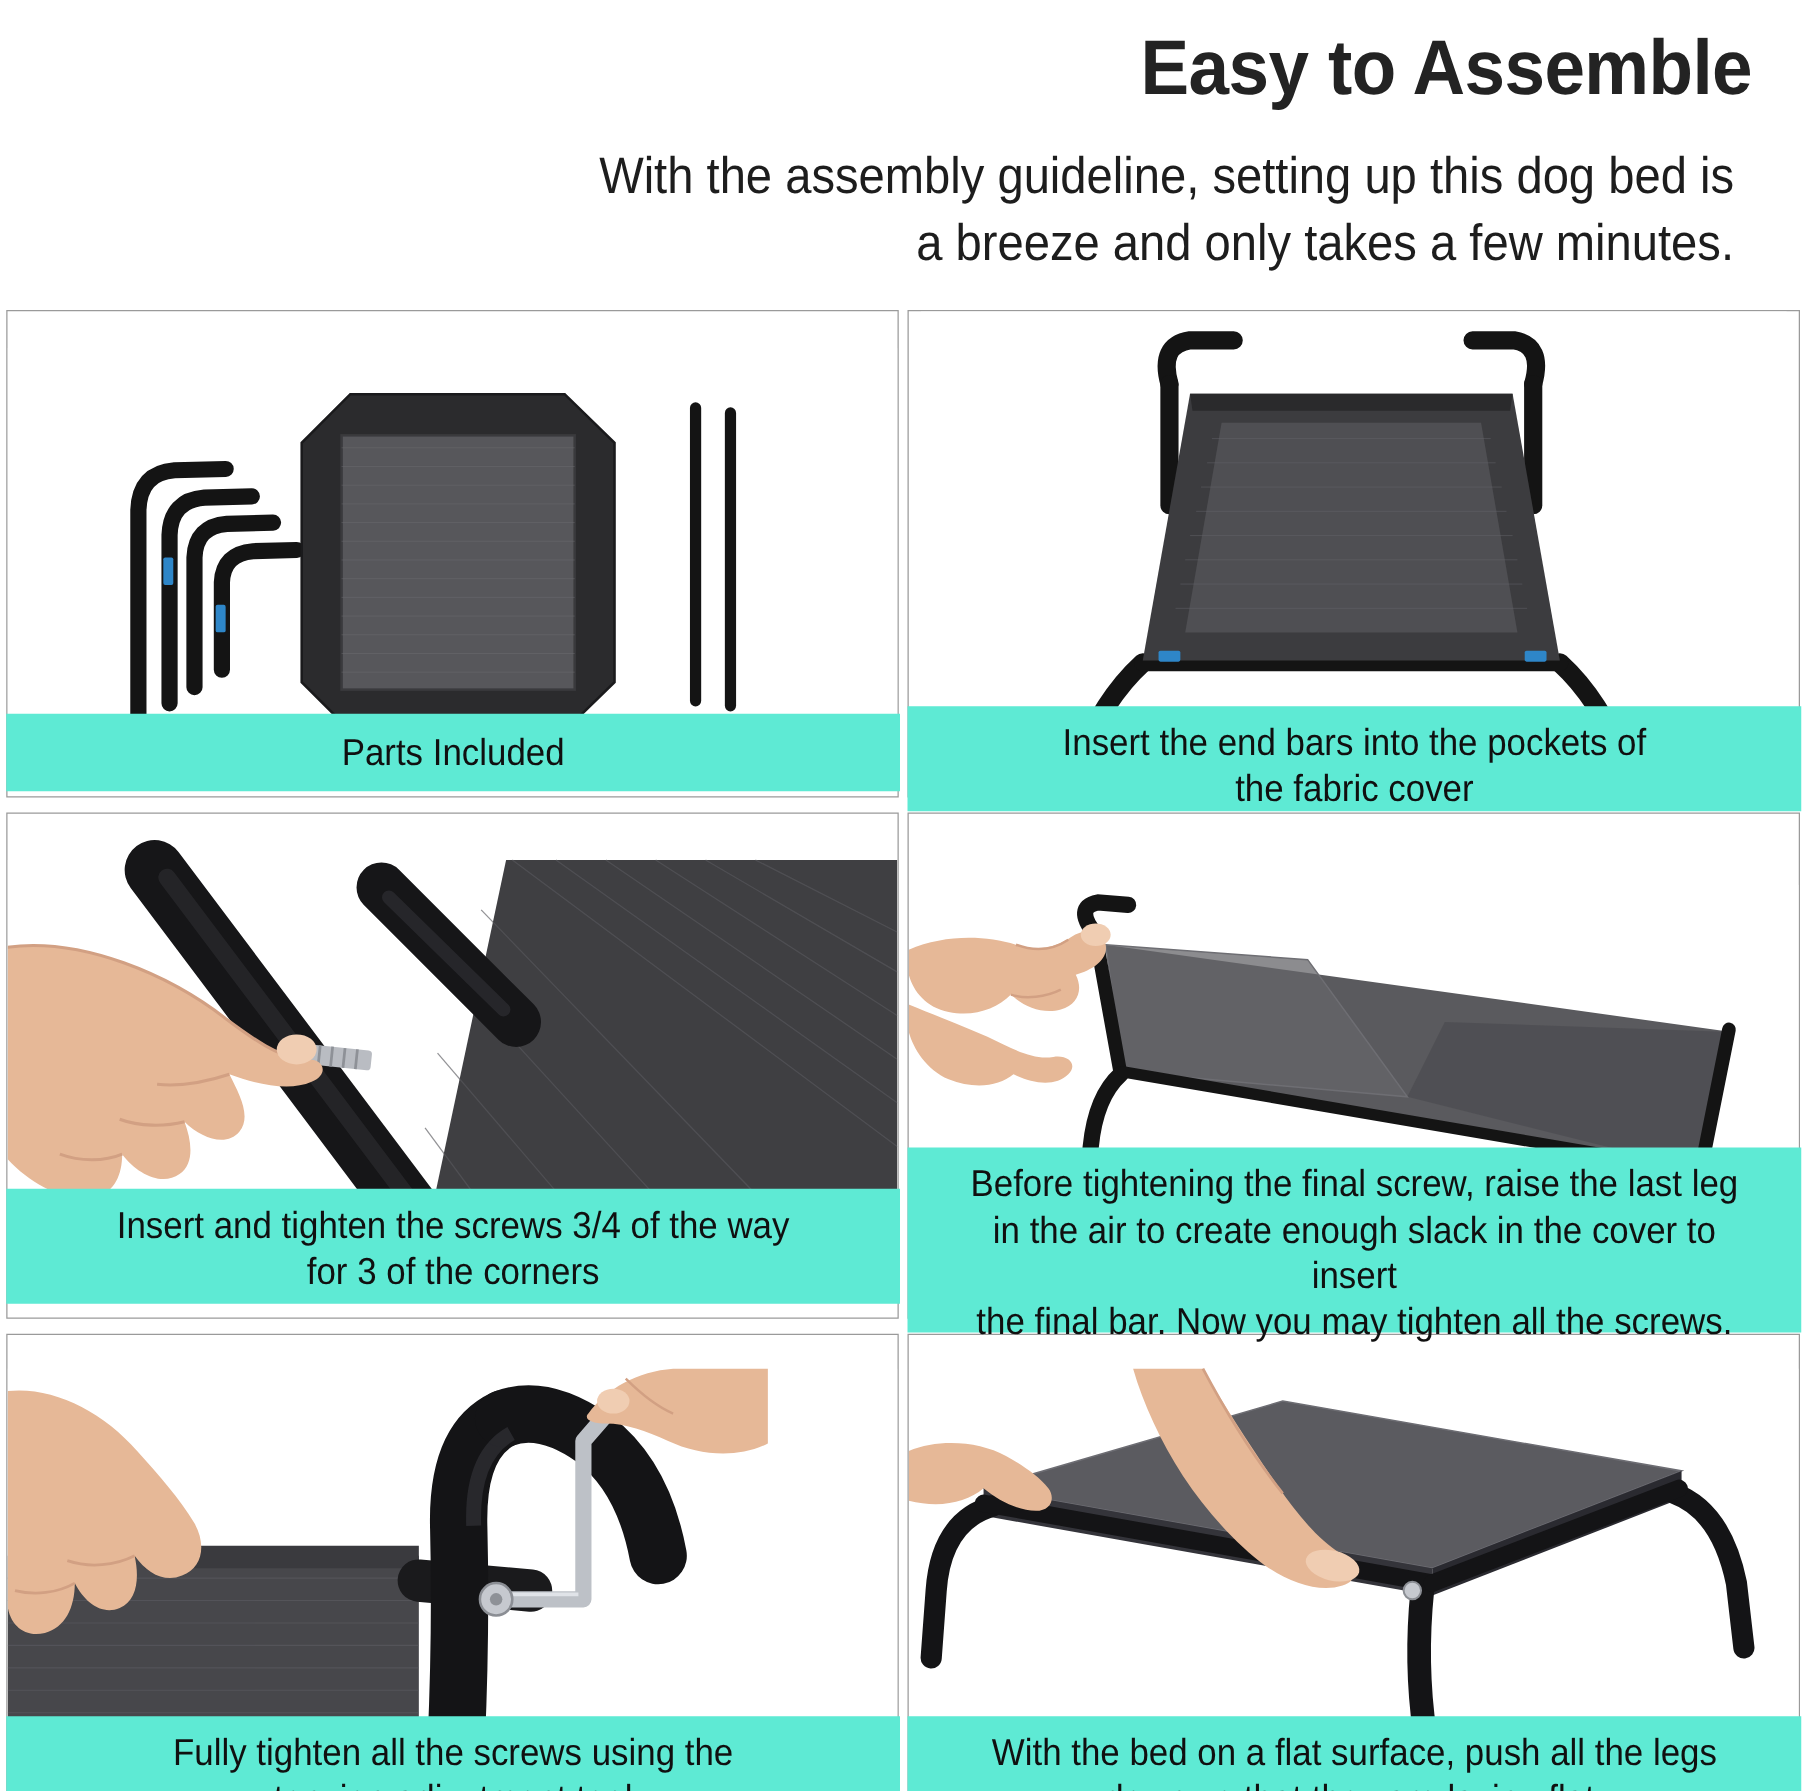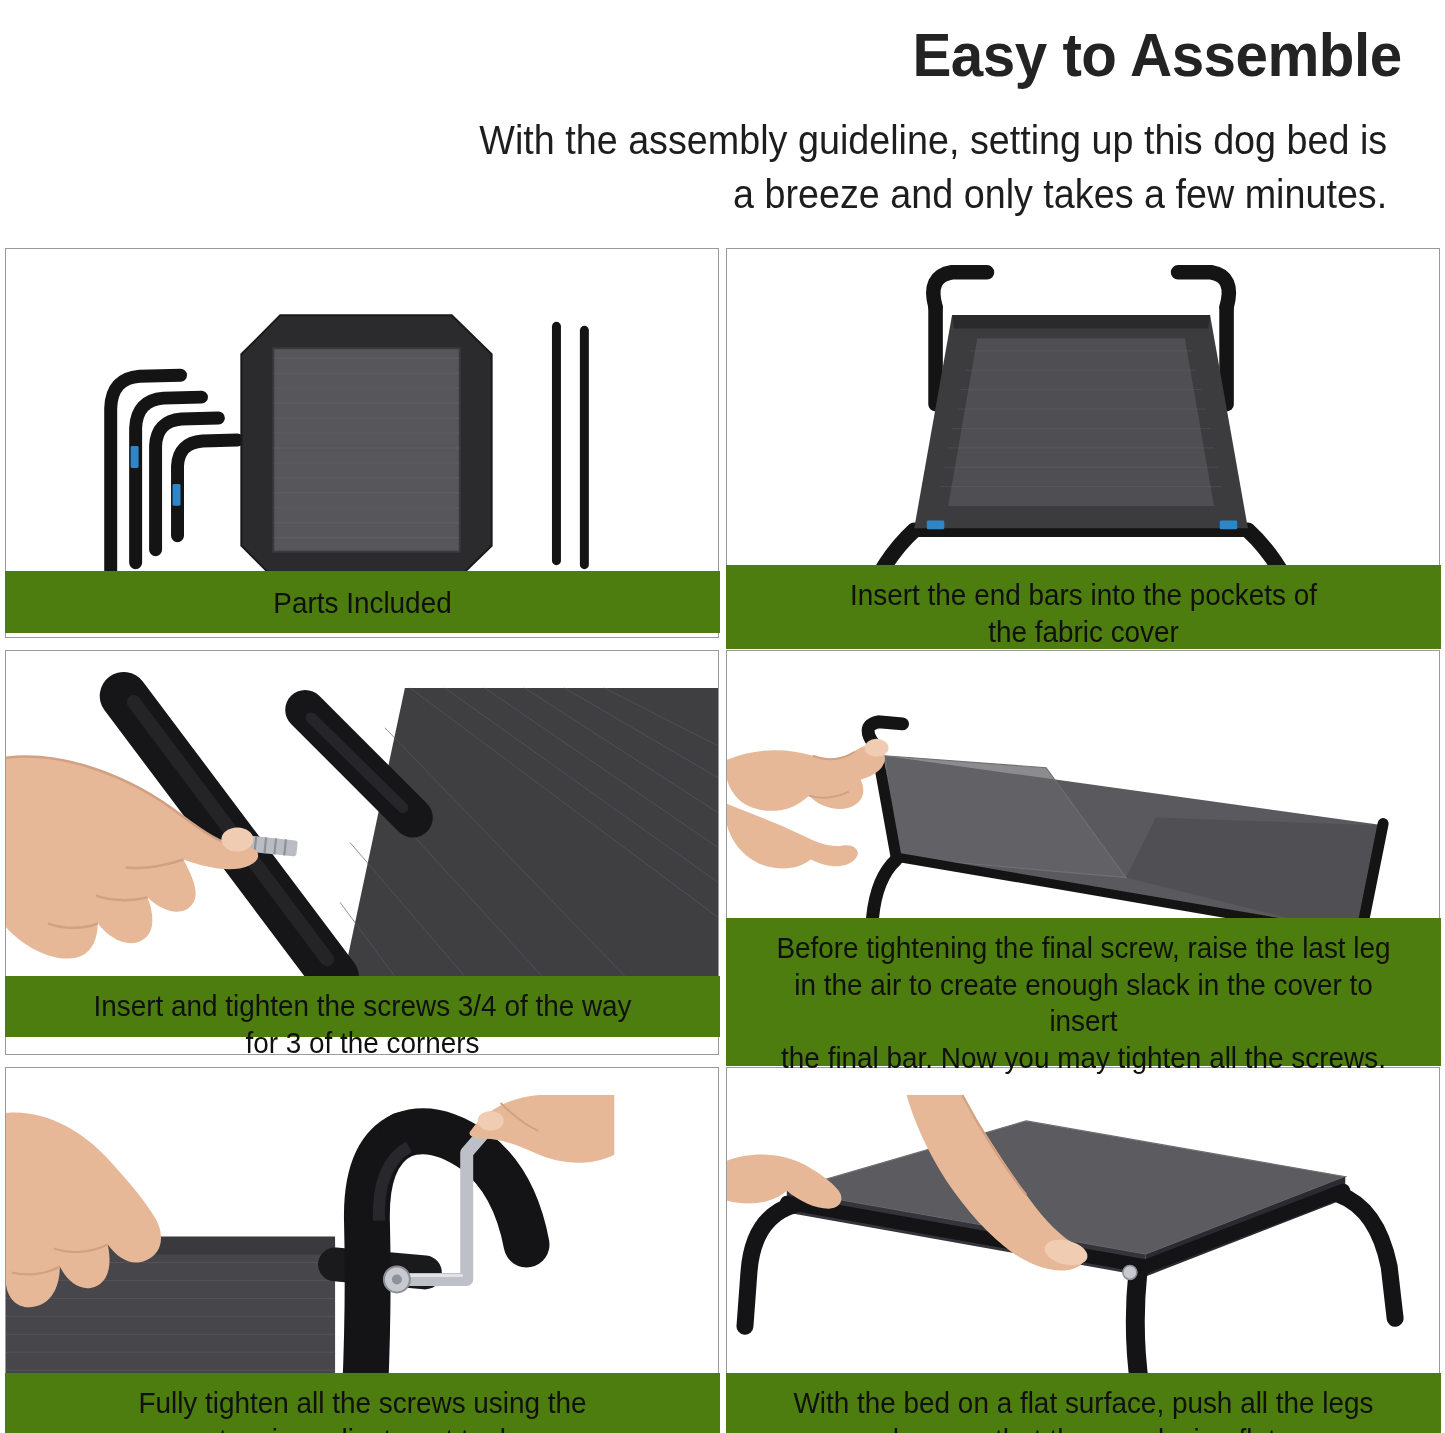--- a/index.html
+++ b/index.html
@@ -53,33 +53,33 @@
     position:absolute;
     left:0; top:0; right:0; bottom:0;
     overflow:hidden;
   }
   .art svg { display:block; width:100%; height:100%; }
 
   
   .caption {
     position:absolute;
     left:-1.5px; right:-1.5px;
-    background:#4d7c0f;
+    background:#5eead4;
     color:#101010;
     text-align:center;
     font-size:30px;
     line-height:1.22;
     padding:12px 10px 14px;
     z-index:5;
   }
 
   
   .p1 .caption { top:322px; height:62px; padding-top:14px; }
   .p2 .caption { top:316px; height:84px; }
-  .p3 .caption { top:325px; height:61px; }
+  .p3 .caption { top:300px; height:92px; }
   .p4 .caption { top:267px; height:148px; }
   .p5 .caption { top:305px; height:82px; }
   .p6 .caption { top:305px; height:82px; }
 
   .caption span { display:block; transform:scaleX(0.93); transform-origin:center; }
 </style>
 </head>
 <body>
 
 <div class="header">

